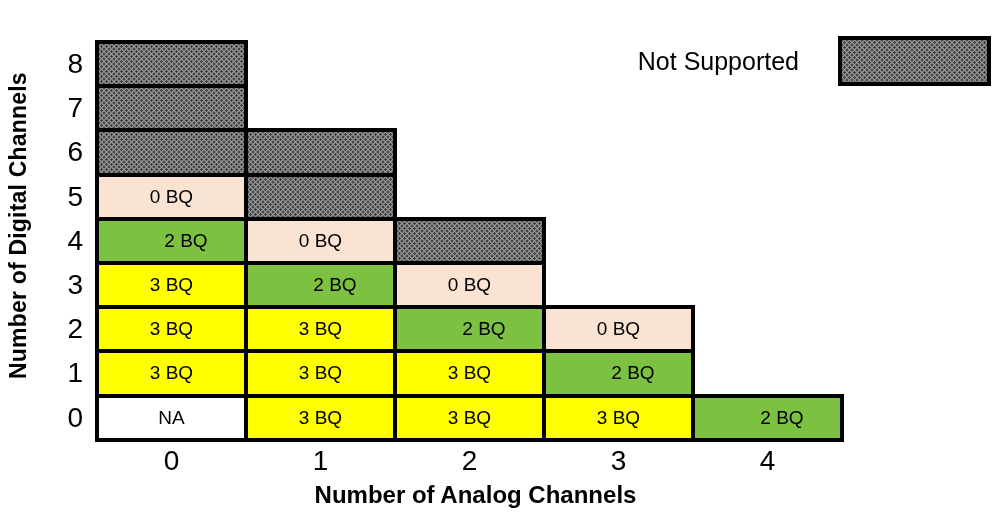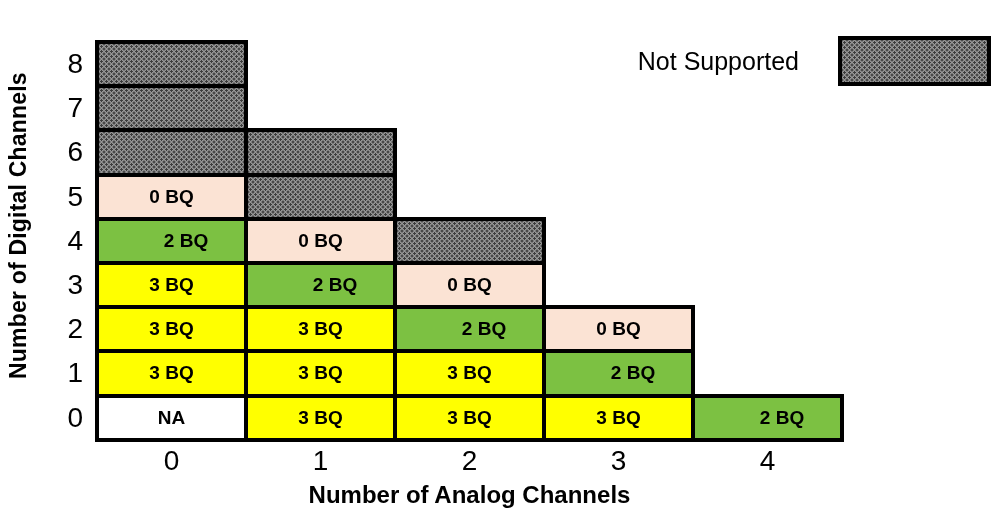--- a/index.html
+++ b/index.html
@@ -16,21 +16,20 @@
 
   .cell {
     position: absolute;
     border: 4px solid var(--border, #000);
     display: flex;
     align-items: center;
     justify-content: center;
     font-size: 19px;
     color: var(--text, #000);
     white-space: nowrap;
-    font-weight: bold;
   }
   .bq3 { background-color: var(--yellow, #ff0); }
   .bq2 { background-color: var(--green, #7c2); padding-left: 29px; }
   .bq0 { background-color: var(--peach, #fbe3d4); }
   .na  { background-color: var(--white, #fff); }
 
   .not-supported, .hatched {
     background-color: var(--gray, #969696);
     background-image:
       radial-gradient(circle, #3c3c3c 1px, rgba(0,0,0,0) 1.3px),
@@ -67,21 +66,21 @@
     transform: rotate(180deg);
     display: flex;
     align-items: center;
     justify-content: center;
     font-weight: bold;
     font-size: 23px;
     letter-spacing: 0.2px;
   }
   .x-axis-title {
     position: absolute;
-    left: 95px;
+    left: 101px;
     width: 749px;
     top: 481px;
     text-align: center;
     font-weight: bold;
     font-size: 24px;
   }
 
   .legend {
     position: absolute;
     top: 36px;

